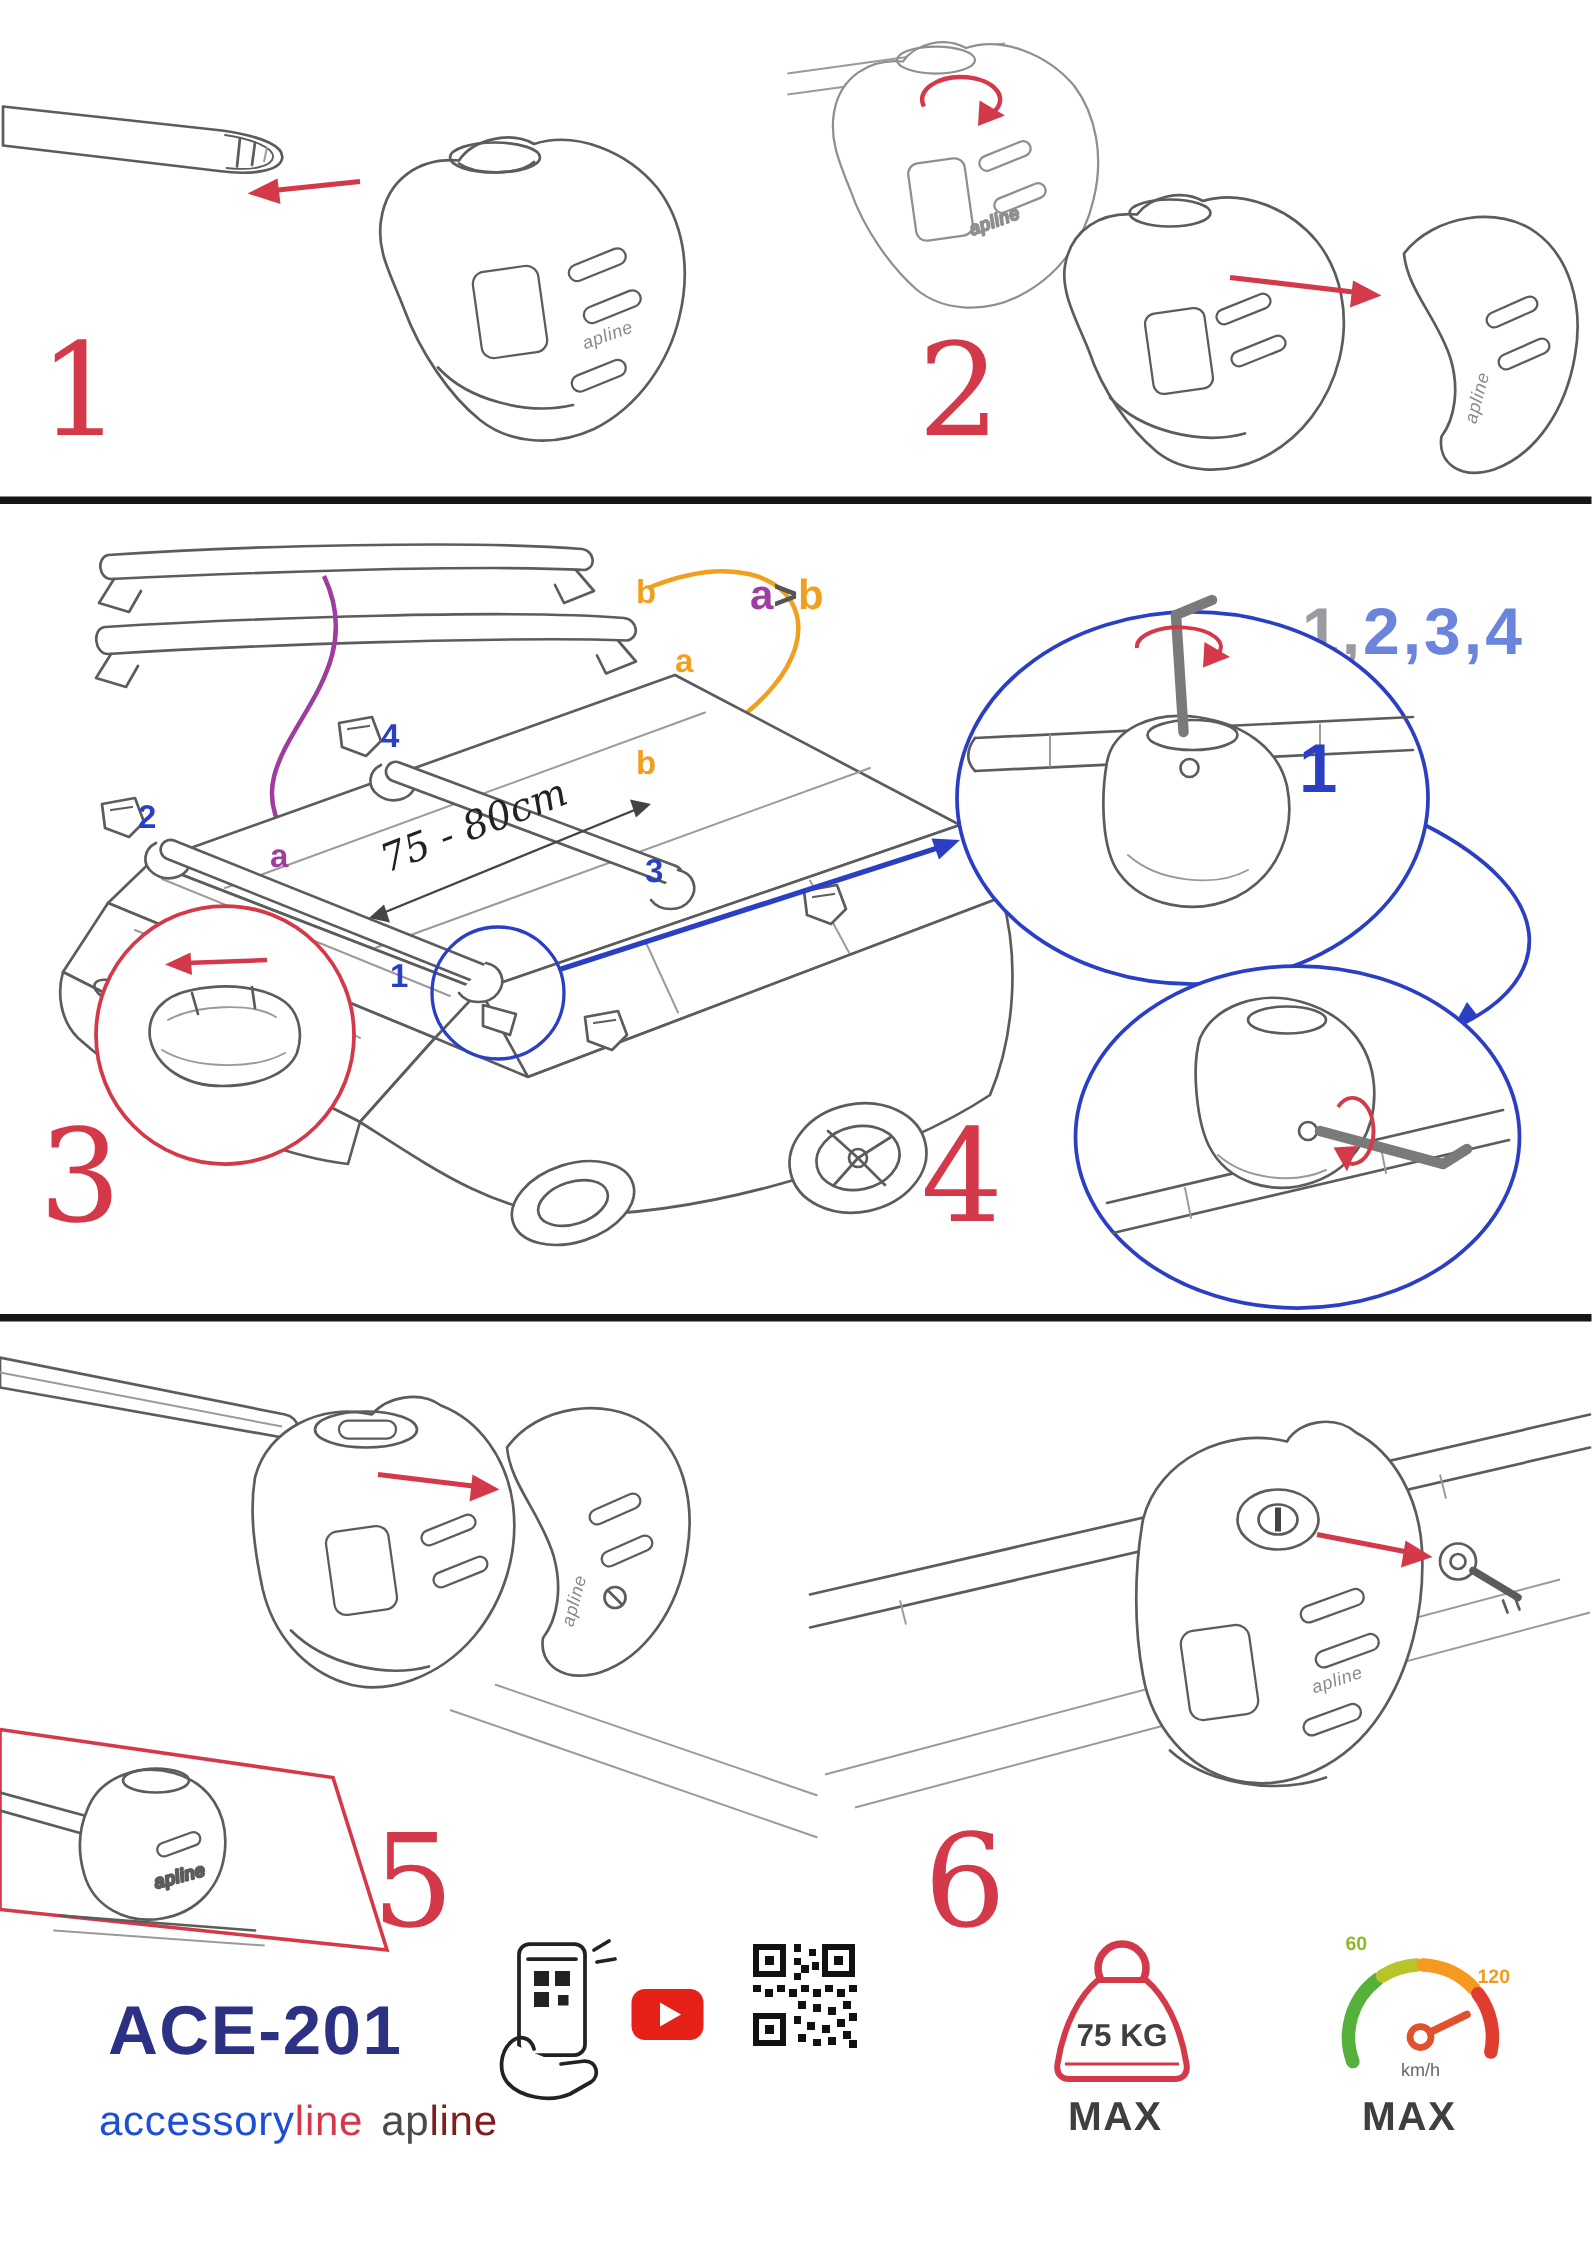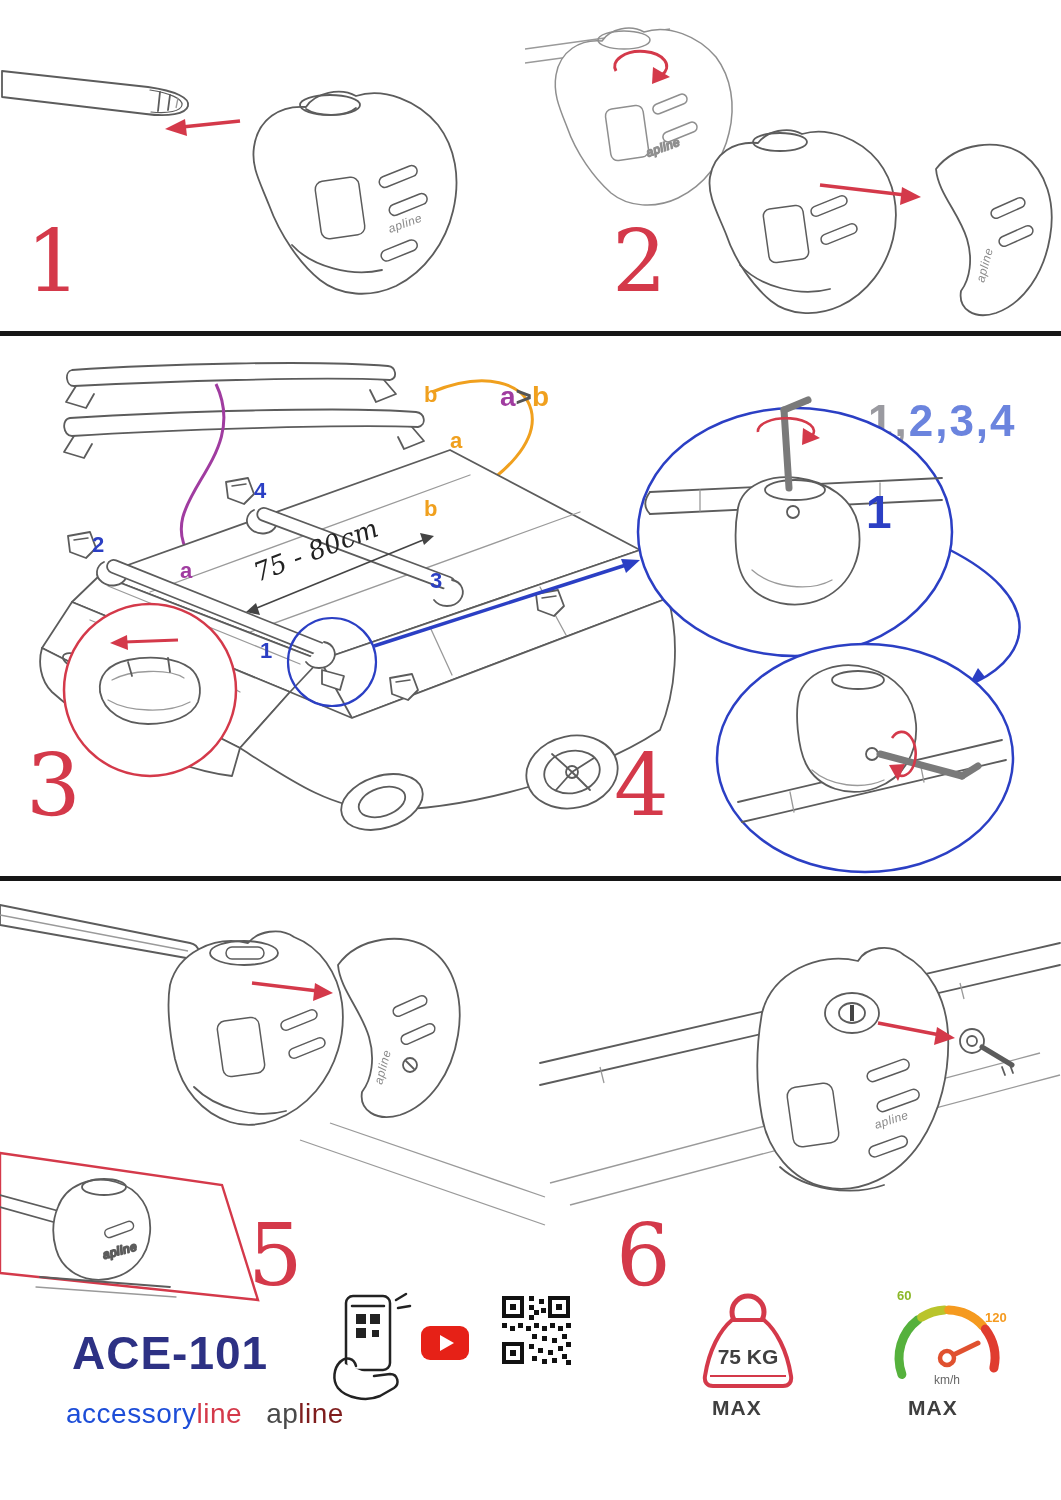--- a/index.html
+++ b/index.html
@@ -12,21 +12,21 @@
   .sketch{stroke:#5c5c5c;fill:none;stroke-width:1.8;stroke-linecap:round;stroke-linejoin:round}
   .sketch-fill{stroke:#5c5c5c;fill:#fff;stroke-width:1.8;stroke-linejoin:round;stroke-linecap:round}
   .light{stroke:#9a9a9a;fill:none;stroke-width:1.3}
   .vent{stroke:#5c5c5c;fill:none;stroke-width:1.5}
   .brand-small{font-family:"Liberation Sans",sans-serif;font-size:12px;fill:#8a8a8a;font-style:italic;letter-spacing:.5px}
   .lbl-blue{font-size:22px;font-weight:bold;fill:#2b3fc4}
   .lbl-purple{font-size:22px;font-weight:bold;fill:#a03ca0}
   .lbl-orange{font-size:22px;font-weight:bold;fill:#f0a01e}
   .model{font-size:46px;font-weight:bold;color:#2d3184;letter-spacing:1px}
   .brand-line{font-size:28px;letter-spacing:.5px}
-  .max-label{font-size:21px;font-weight:bold;color:#3f3f3f;letter-spacing:1px}
+  .max-label{font-size:27px;font-weight:bold;color:#3f3f3f;letter-spacing:1px}
   .yt{width:48px;height:34px;background:#e62117;border-radius:9px;display:flex;align-items:center;justify-content:center}
   .yt-tri{width:0;height:0;border-left:14px solid #fff;border-top:8px solid transparent;border-bottom:8px solid transparent;margin-left:3px}
 </style>
 </head>
 <body>
 
 <svg class="abs" style="left:0;top:45px" width="480" height="260" viewBox="0 0 480 260">
   <g>
     <path class="sketch-fill" d="M 2,26 L 148,42 C 176,46 190,53 188,61 C 186,69 168,72 146,69 L 2,52 Z"></path>
     <path class="sketch" style="stroke-width:1.2" d="M 150,45 C 170,48 183,54 182,60 C 181,66 168,69 151,67"></path>
@@ -325,23 +325,23 @@
     <circle cx="432" cy="146" r="5"></circle>
     <path d="M 442,152 L 472,170" stroke-width="5"></path>
     <path d="M 462,172 l 3,8"></path>
     <path d="M 470,170 l 3,8"></path>
   </g>
 </svg>
 
 <div class="step-num" style="left:248px;top:1212px">5</div>
 <div class="step-num" style="left:616px;top:1212px">6</div>
 
-<div class="abs model" style="left:72px;top:1326px">ACE-101</div>
-
-<div class="abs brand-line" style="left:66px;top:1398px"><span style="color:#1d4ed8">accessory</span><span style="color:#d4394a">line</span><span style="margin-left:24px;color:#4a4a4a">ap</span><span style="color:#7f1d1d">line</span></div>
+<div class="abs model" style="left:72px;top:1326px">ACE-201</div>
+
+<div class="abs brand-line" style="left:66px;top:1398px"><span style="color:#1d4ed8">accessory</span><span style="color:#d4394a">line</span><span style="margin-left:12px;color:#4a4a4a">ap</span><span style="color:#7f1d1d">line</span></div>
 
 <svg class="abs" style="left:322px;top:1292px" width="92" height="112" viewBox="0 0 92 112">
   <g stroke="#222" fill="none" stroke-width="2.5" stroke-linejoin="round" stroke-linecap="round">
     <rect x="24" y="4" width="44" height="74" rx="7" fill="#fff"></rect>
     <rect x="34" y="22" width="10" height="10" fill="#222" stroke="none"></rect>
     <rect x="48" y="22" width="10" height="10" fill="#222" stroke="none"></rect>
     <rect x="34" y="36" width="10" height="10" fill="#222" stroke="none"></rect>
     <rect x="50" y="38" width="7" height="7" fill="#222" stroke="none"></rect>
     <line x1="30" y1="14" x2="62" y2="14"></line>
     <line x1="74" y1="8" x2="84" y2="2"></line>

